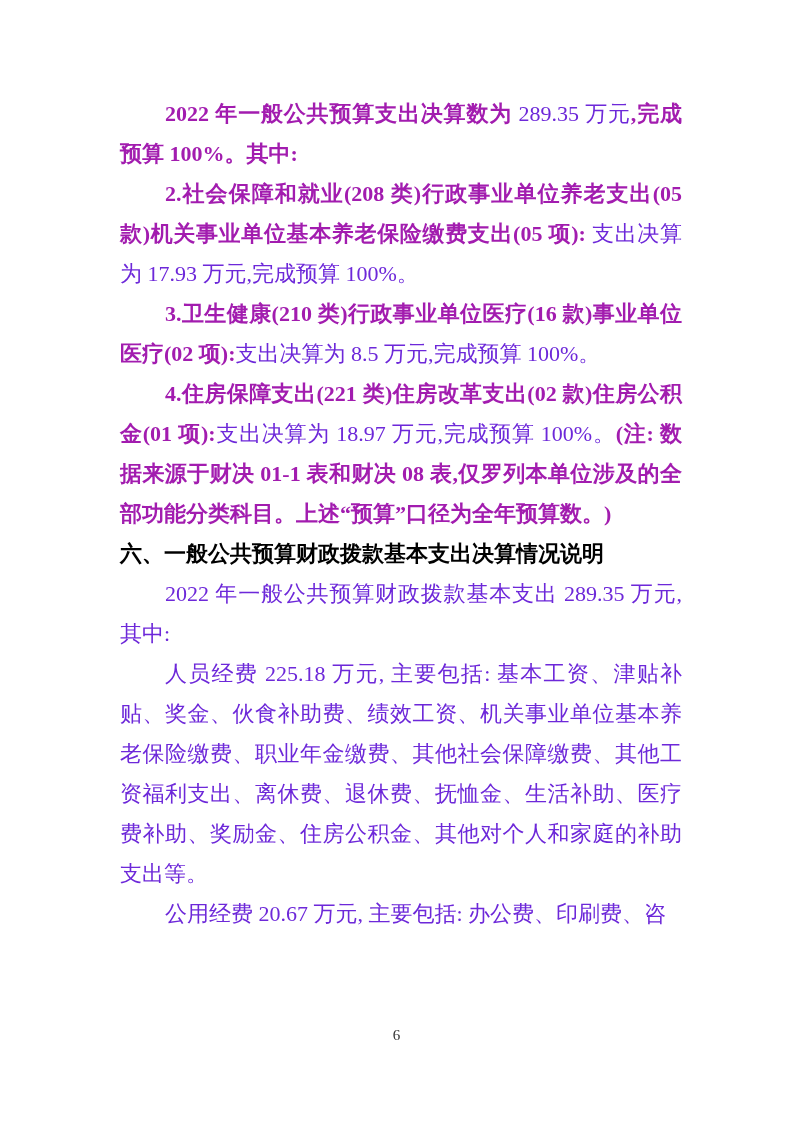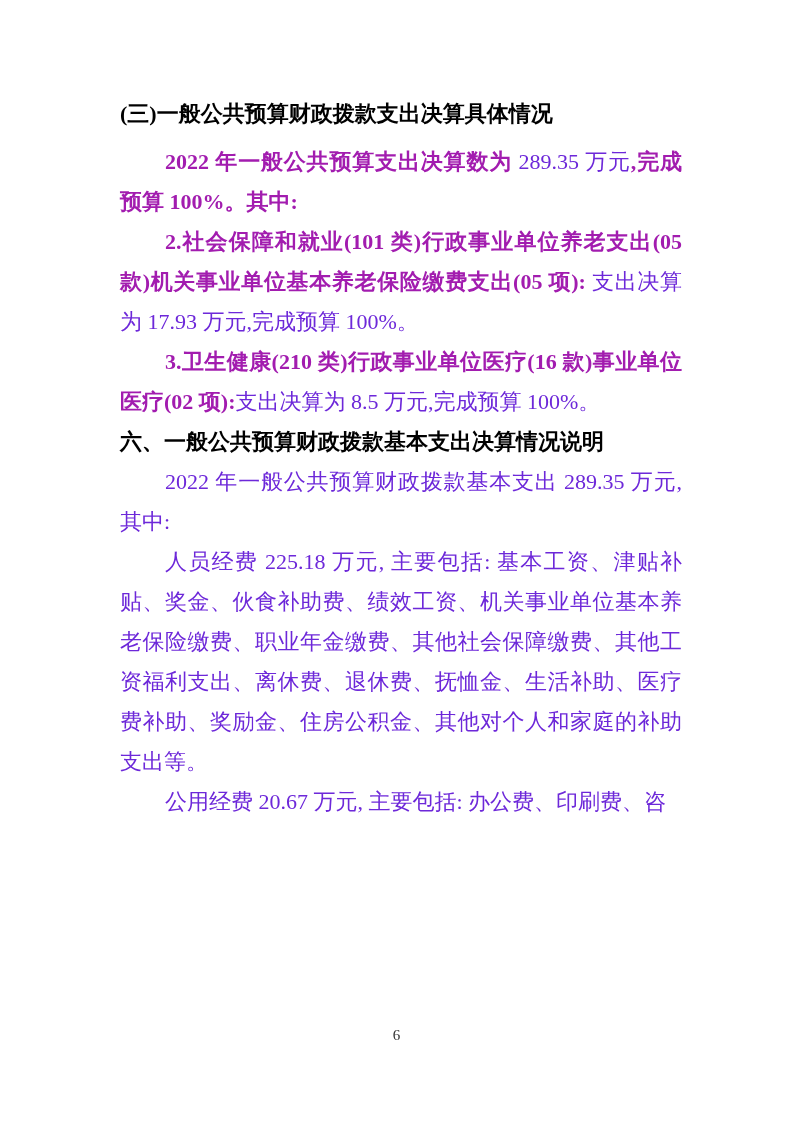--- a/index.html
+++ b/index.html
@@ -64,29 +64,29 @@
     line-height: 18px;
     color: #333333;
   }
 </style>
 </head>
 <body>
 
 <div class="page">
   <div class="content">
 
-    <p class="heading h-first"><span>(三)一般公共预算财政拨款支出决算具体情况</span></p>
 
     <p><span class="b">2022 年一般公共预算支出决算数为 </span><span class="r">289.35 万元</span><span class="b">,完成预算 100%。其中:</span></p>
 
 
-    <p><span class="b">2.社会保障和就业(101 类)行政事业单位养老支出(05 款)机关事业单位基本养老保险缴费支出(05 项): </span><span class="r">支出决算为 17.93 万元,完成预算 100%。</span></p>
+    <p><span class="b">2.社会保障和就业(208 类)行政事业单位养老支出(05 款)机关事业单位基本养老保险缴费支出(05 项): </span><span class="r">支出决算为 17.93 万元,完成预算 100%。</span></p>
 
     <p><span class="b">3.卫生健康(210 类)行政事业单位医疗(16 款)事业单位医疗(02 项):</span><span class="r">支出决算为 8.5 万元,完成预算 100%。</span></p>
 
+    <p><span class="b">4.住房保障支出(221 类)住房改革支出(02 款)住房公积金(01 项):</span><span class="r">支出决算为 18.97 万元,完成预算 100%。</span><span class="b">(注: 数据来源于财决 01-1 表和财决 08 表,仅罗列本单位涉及的全部功能分类科目。上述“预算”口径为全年预算数。)</span></p>
 
     <p class="heading"><span>六、一般公共预算财政拨款基本支出决算情况说明</span></p>
 
     <p><span class="r">2022 年一般公共预算财政拨款基本支出 289.35 万元,其中:</span></p>
 
     <p><span class="r">人员经费 225.18 万元, 主要包括: 基本工资、津贴补贴、奖金、伙食补助费、绩效工资、机关事业单位基本养老保险缴费、职业年金缴费、其他社会保障缴费、其他工资福利支出、离休费、退休费、抚恤金、生活补助、医疗费补助、奖励金、住房公积金、其他对个人和家庭的补助支出等。</span></p>
 
     <p><span class="r">公用经费 20.67 万元, 主要包括: 办公费、印刷费、咨</span></p>
 
   </div>

